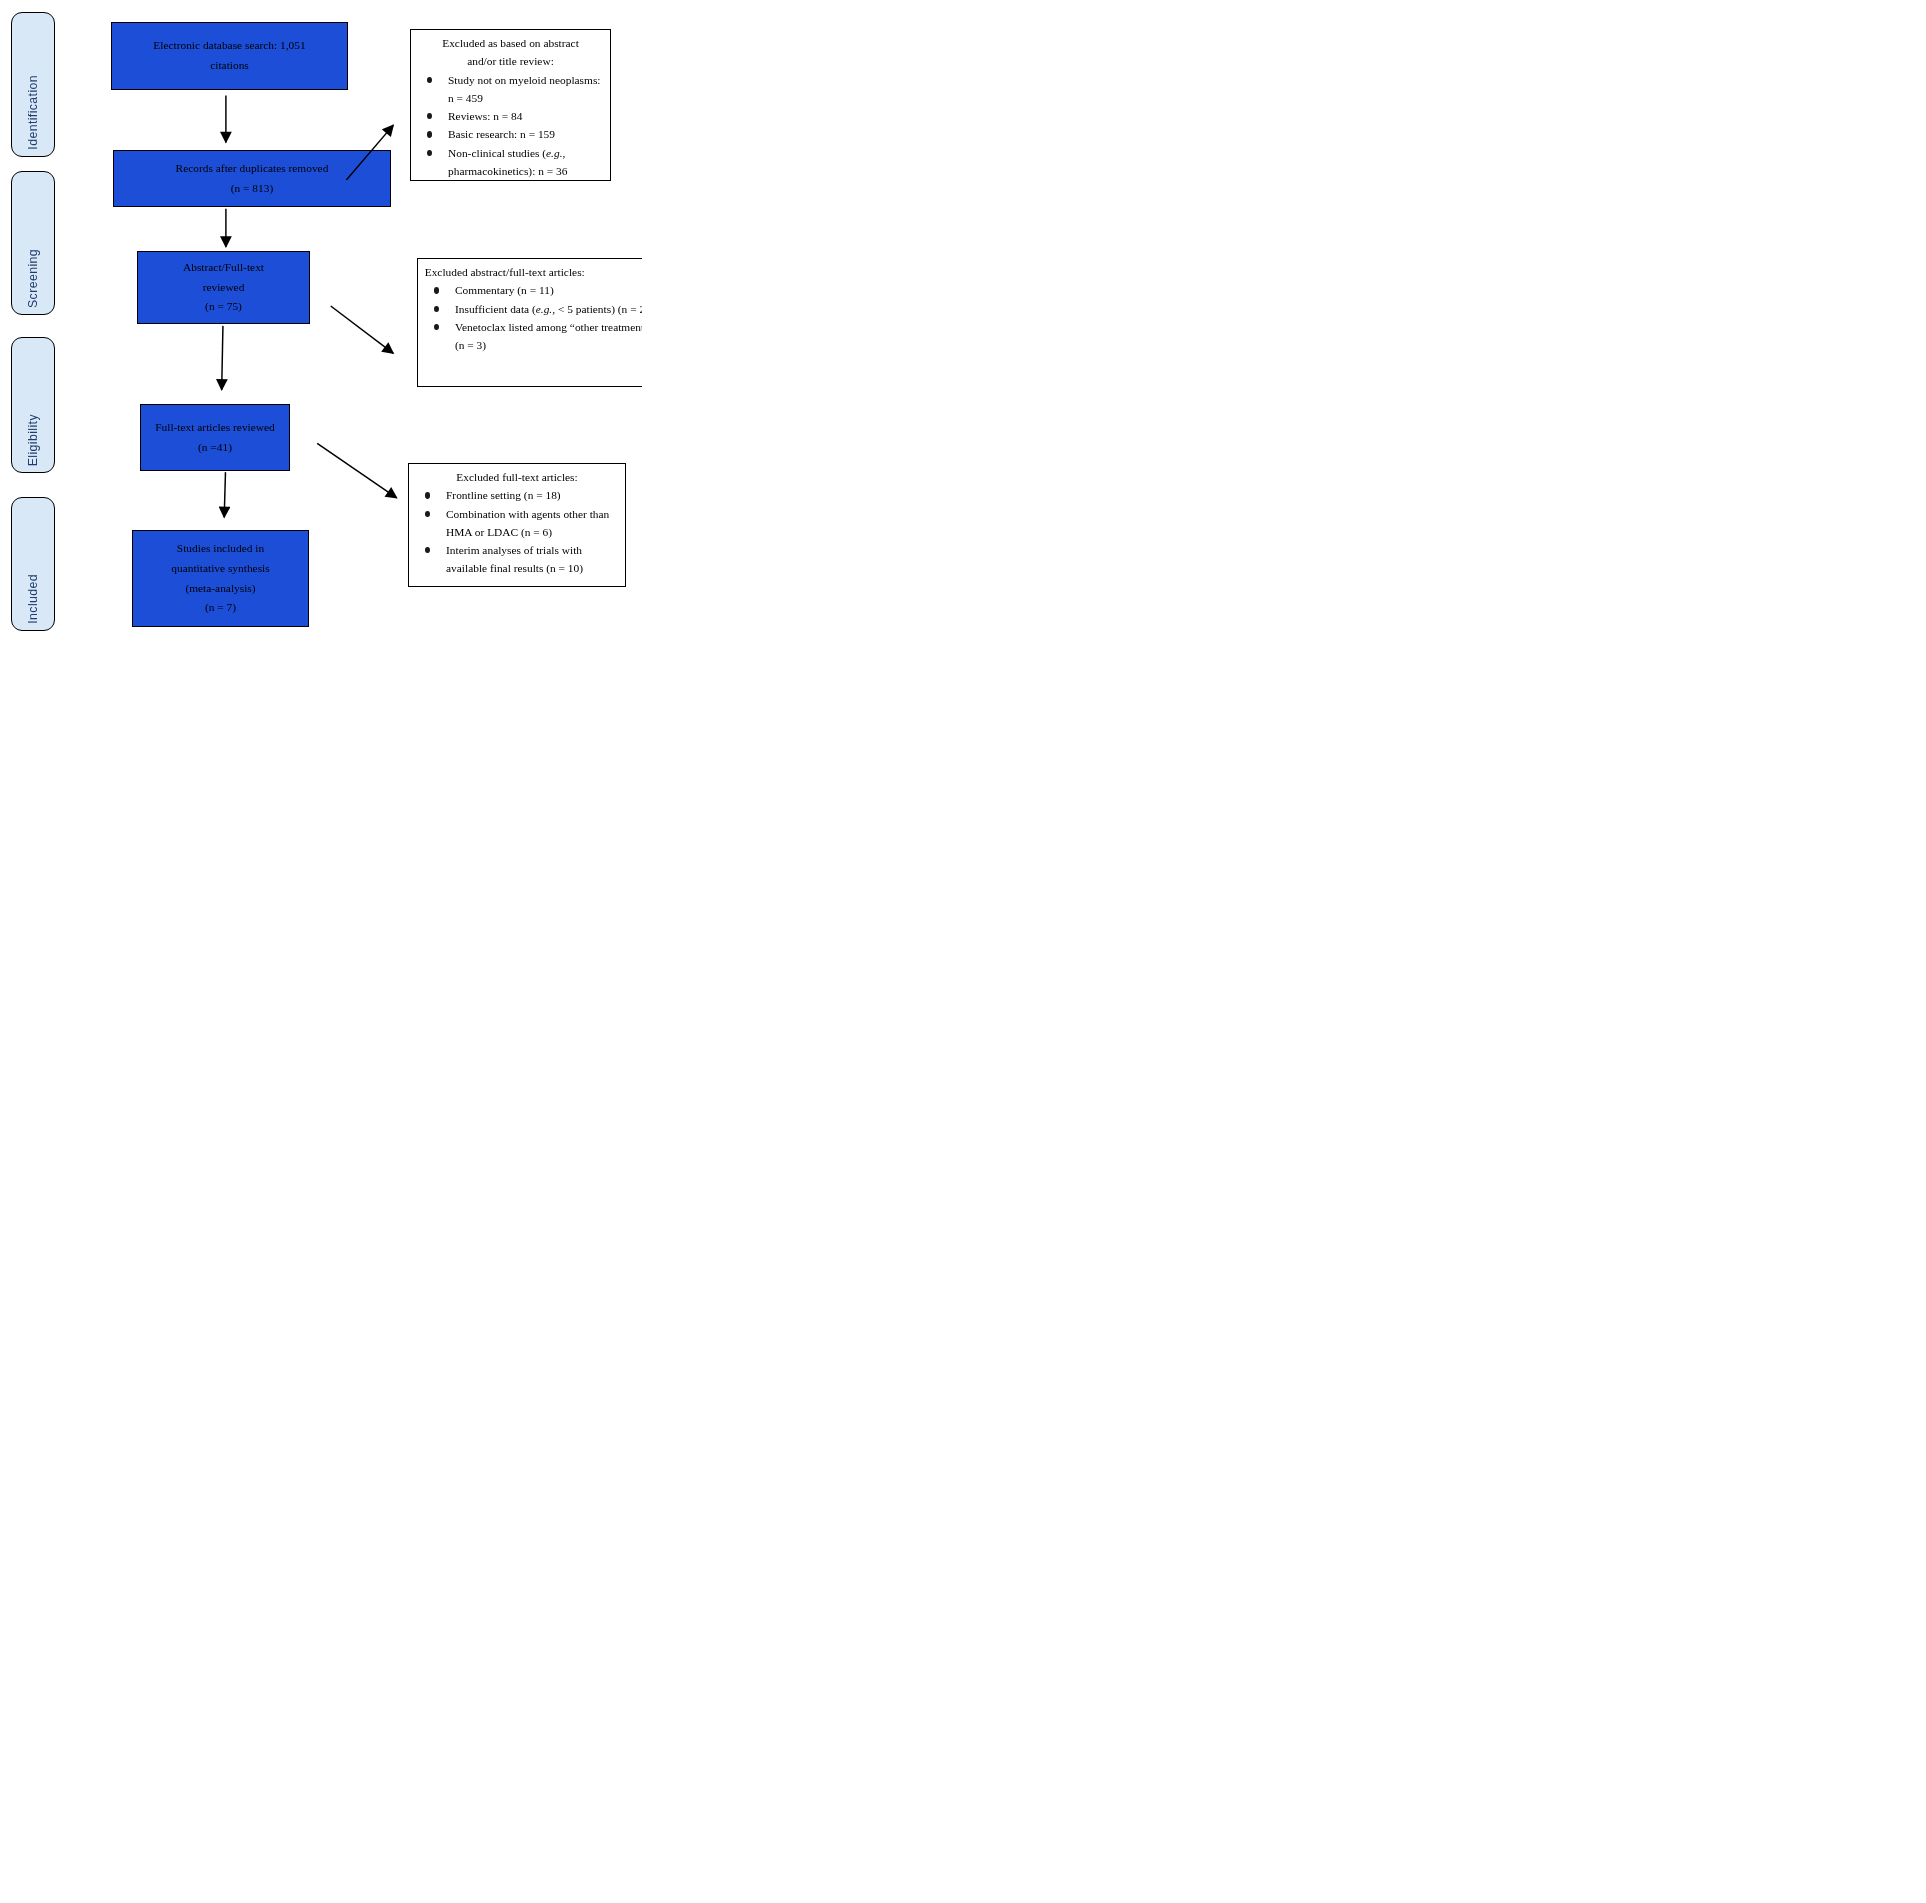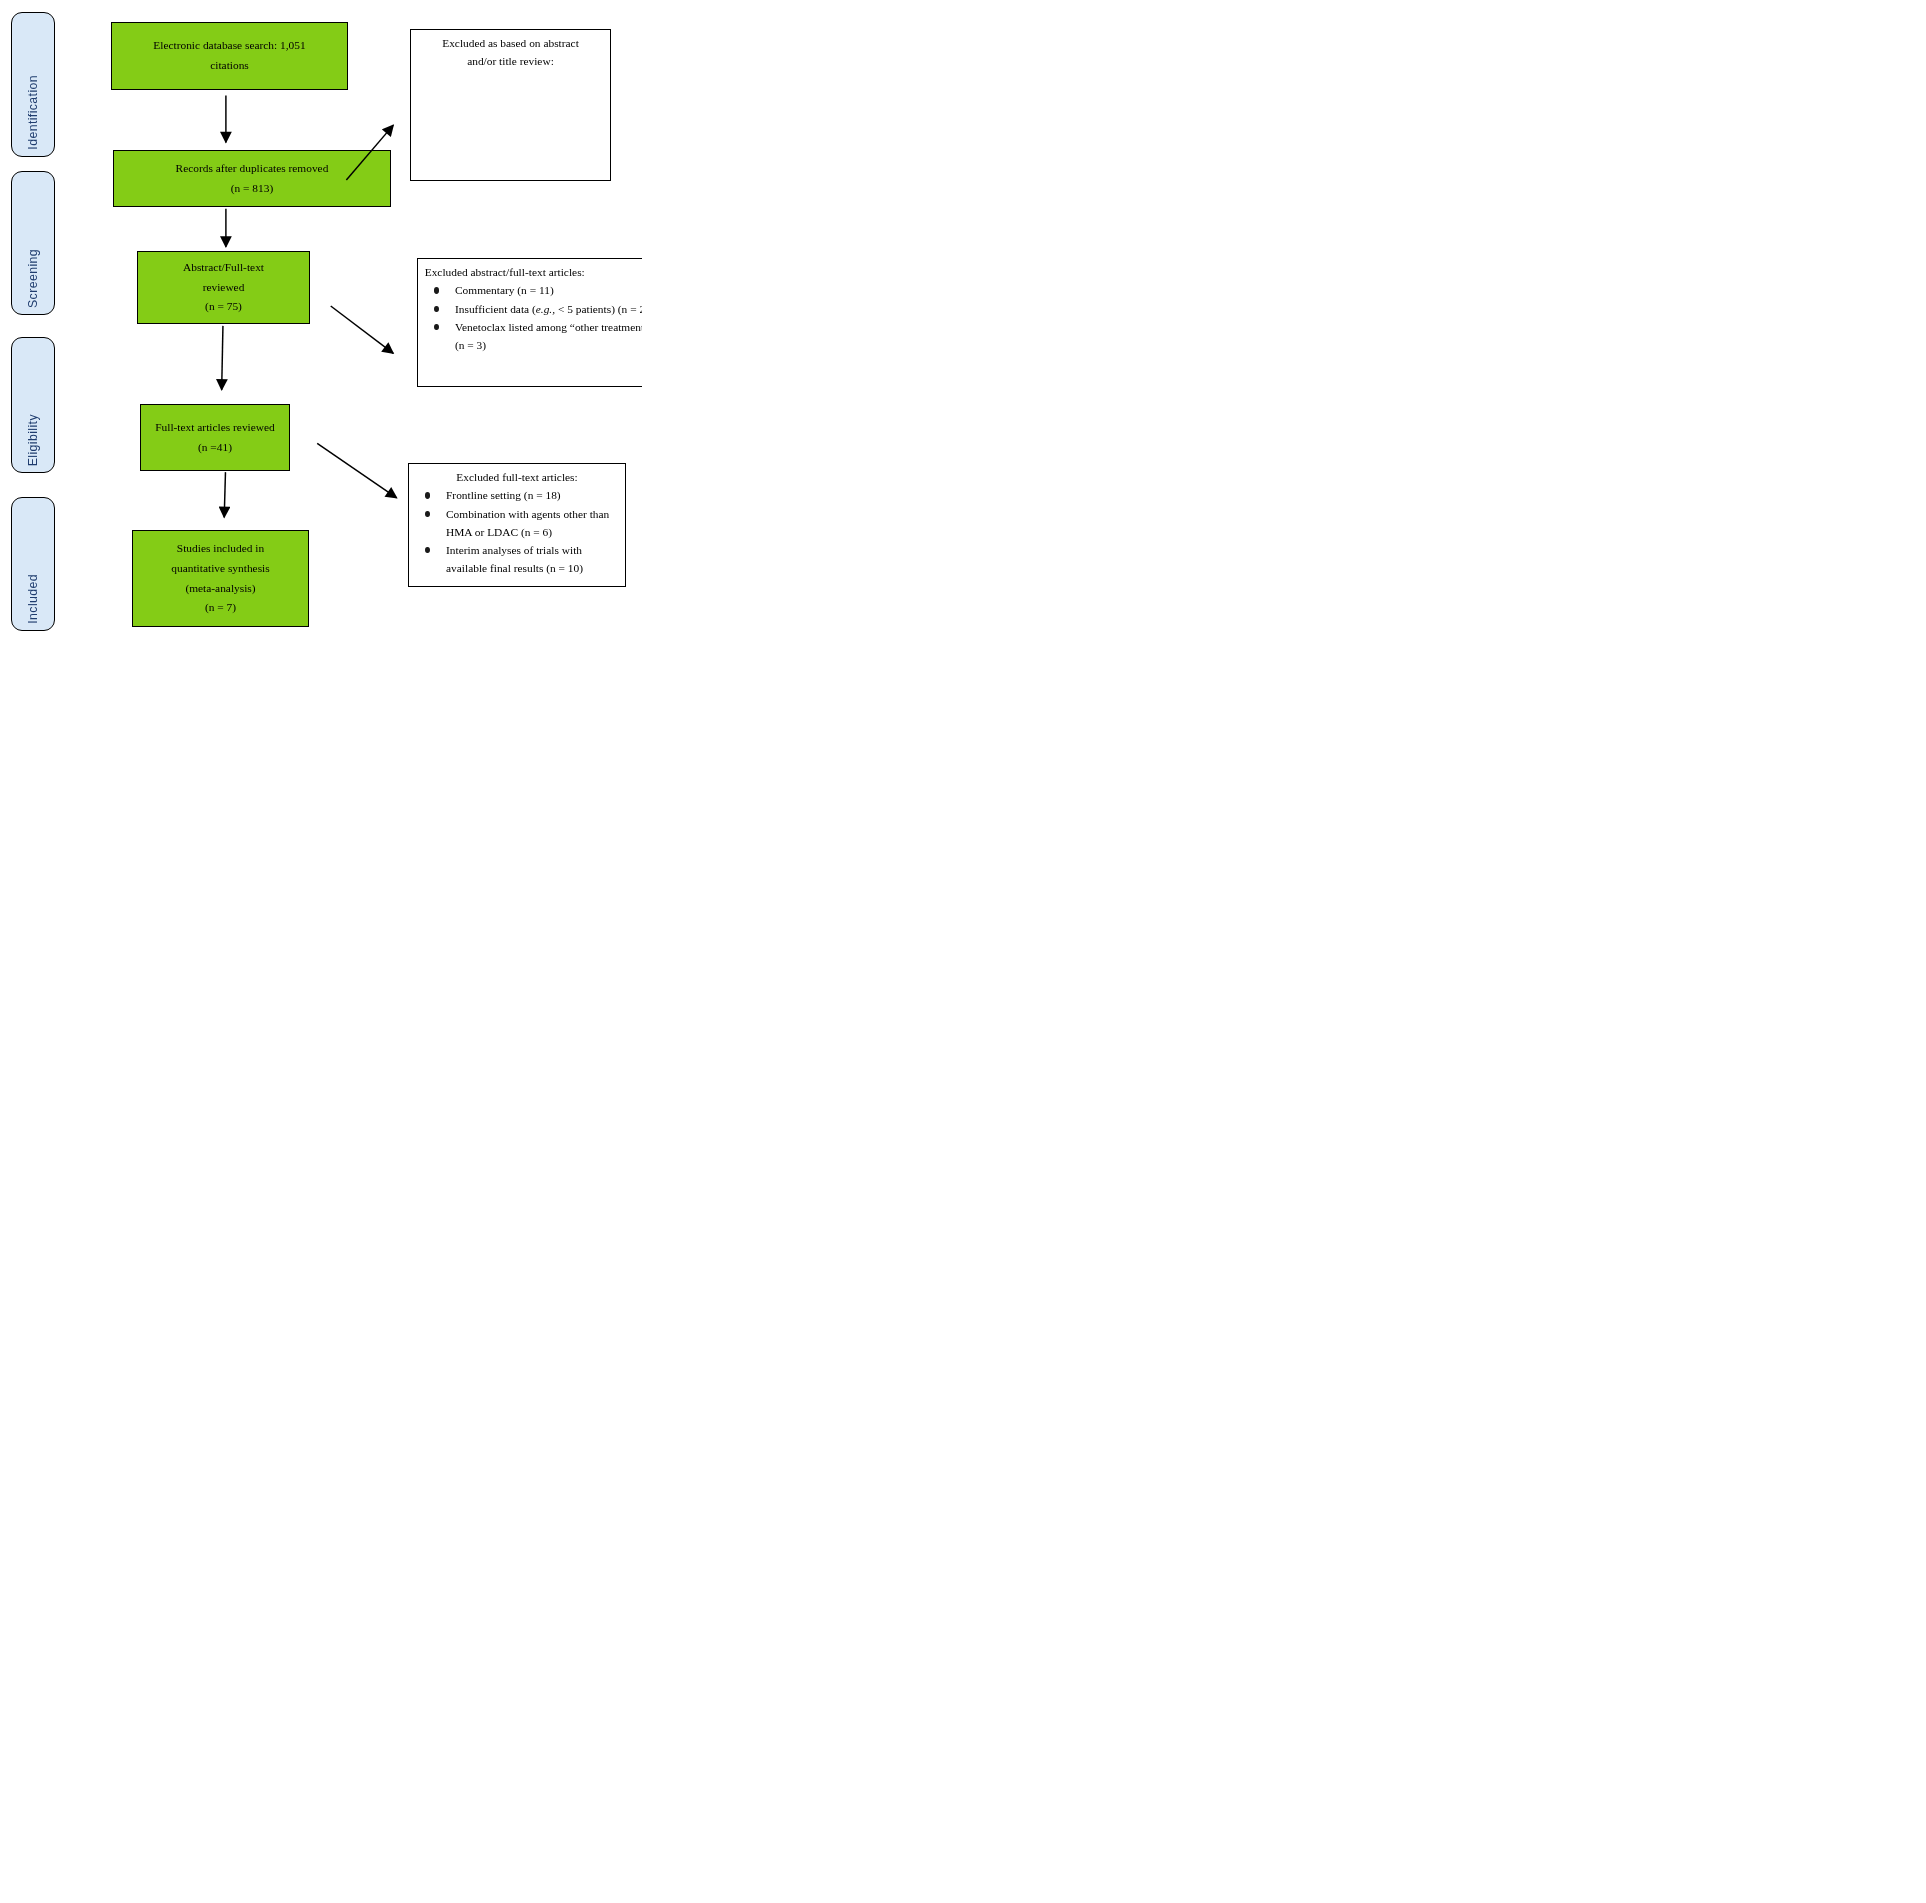--- a/index.html
+++ b/index.html
@@ -27,21 +27,21 @@
     transform:rotate(180deg);
     font-family:"Liberation Sans","DejaVu Sans",sans-serif;
     font-size:12.3px;
     color:#1f3c6e;
     letter-spacing:0.4px;
     white-space:nowrap;
   }
   
   .fbox{
     position:absolute;
-    background:#84cc16;
+    background:#1d4ed8;
     border:1.3px solid #000000;
     box-sizing:border-box;
     display:flex;align-items:center;justify-content:center;
     text-align:center;
   }
   .ftext{
     white-space:pre-line;
     font-size:11.4px;
     line-height:1.75;
     color:#000000;
@@ -122,20 +122,26 @@
   <div class="fbox" style="left:132px;top:530px;width:177px;height:97px;">
     <div class="ftext">Studies included in
 quantitative synthesis
 (meta-analysis)
 (n = 7)</div>
   </div>
 
   <div class="rbox" style="left:410px;top:29px;width:201px;height:152px;">
     <div class="rtitle centered">Excluded as based on abstract
 and/or title review:</div>
+    <ul>
+        <li><span>Study not on myeloid neoplasms: n = 459</span></li>
+        <li><span>Reviews: n = 84</span></li>
+        <li><span>Basic research: n = 159</span></li>
+        <li><span>Non-clinical studies (</span><em>e.g.,</em><span> pharmacokinetics): n = 36</span></li>
+      </ul>
   </div>
   <div class="rbox" style="left:417px;top:258px;width:248px;height:129px;">
     <div class="rtitle left">Excluded abstract/full-text articles:</div>
     <ul>
         <li><span>Commentary (n = 11)</span></li>
         <li><span>Insufficient data (</span><em>e.g.,</em><span> &lt; 5 patients) (n = 20)</span></li>
         <li><span>Venetoclax listed among “other treatments” (n = 3)</span></li>
       </ul>
   </div>
   <div class="rbox" style="left:408px;top:463px;width:218px;height:124px;">

